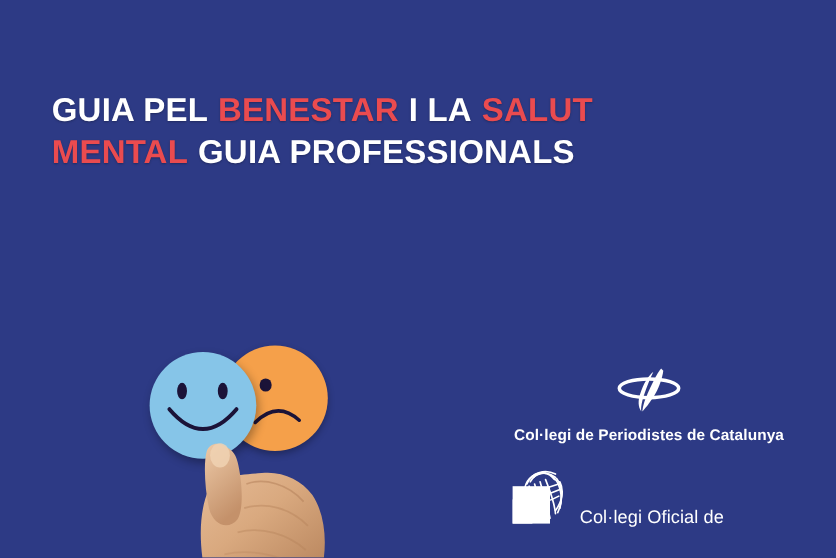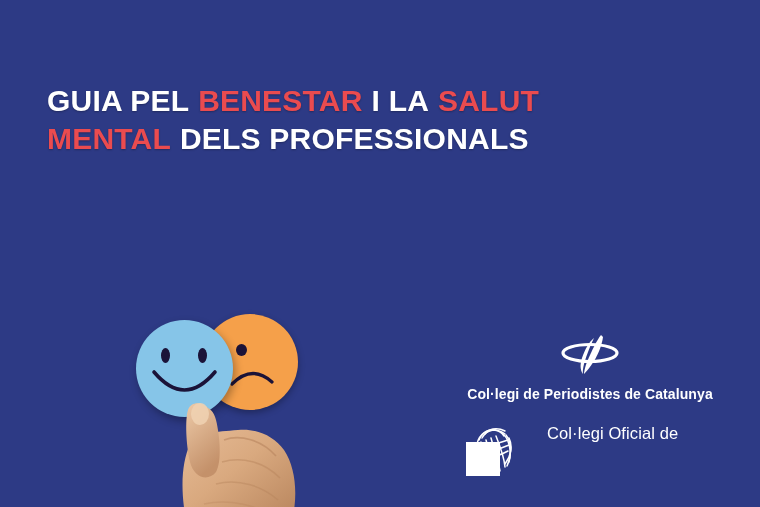--- a/index.html
+++ b/index.html
@@ -136,22 +136,21 @@
     letter-spacing: 0.1px;
     white-space: nowrap;
   }
 
   #logo-psicologia {
     position: absolute;
     left: 463px;
     top: 424px;
     width: 280px;
     display: flex;
-    align-items: flex-start;
-    gap: 20px;
+    align-items: flex-end;
   }
   #logo-psicologia-mark {
     width: 56px;
     height: 56px;
     flex: 0 0 auto;
   }
   #logo-psicologia-textwrap {
     margin-left: 8px;
     line-height: 1.18;
   }
@@ -177,21 +176,21 @@
 
 <div id="poster">
 
   <div id="title-block">
 
     <div class="title-line">
       <span class="w">GUIA PEL</span><span class="sp"></span><span class="r">BENESTAR</span><span class="sp"></span><span class="w">I LA</span><span class="sp"></span><span class="r">SALUT</span>
     </div>
 
     <div class="title-line">
-      <span class="r">MENTAL</span><span class="sp"></span><span class="w">DELS PROFESSIONALS</span>
+      <span class="r">MENTAL</span><span class="sp"></span><span class="w">GUIA PROFESSIONALS</span>
     </div>
 
 
   </div>
 
   <div id="photo">
 
     <div class="face" id="face-sad">
       <div class="eye" id="sad-eye-r"></div>
       <svg id="mouth-frown" viewBox="0 0 48 28">

